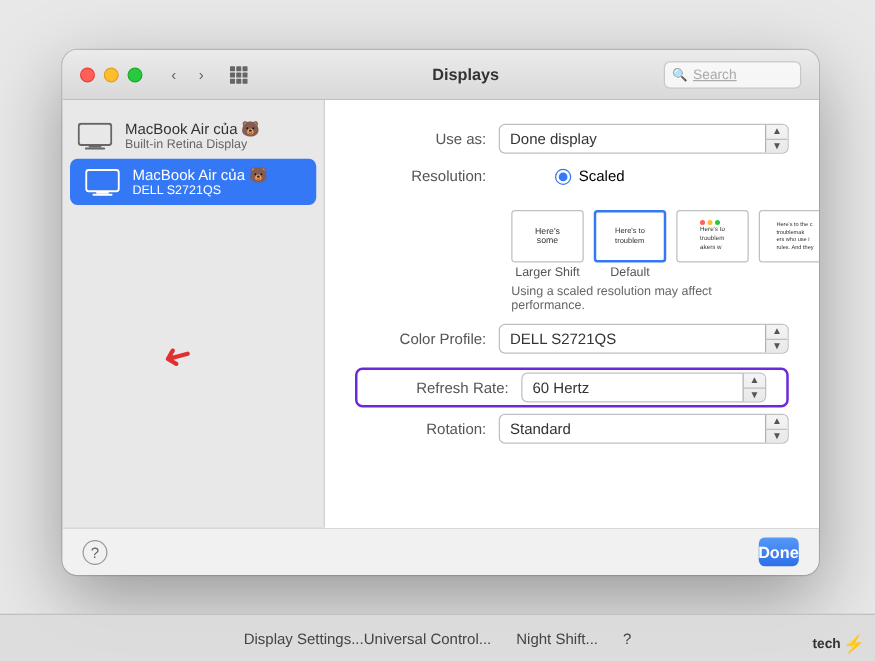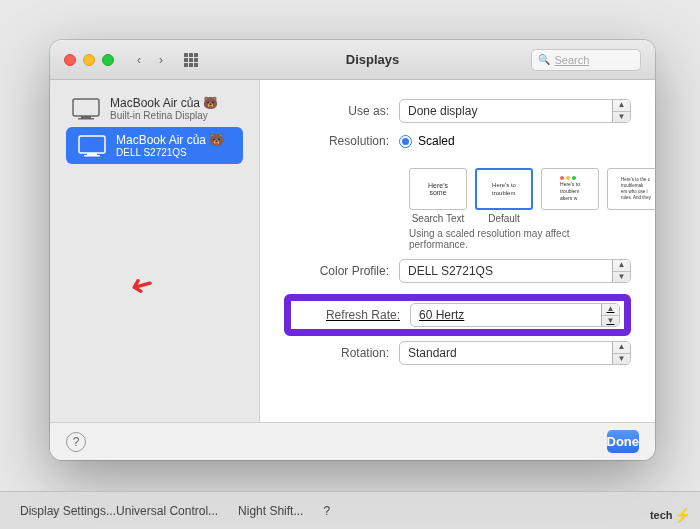--- a/index.html
+++ b/index.html
@@ -113,21 +113,21 @@
       display: flex;
       flex: 1;
       overflow: hidden;
     }
 
     
     .sidebar {
       width: 210px;
       background: #e8e8e8;
       border-right: 1px solid #d0d0d0;
-      padding: 10px 10px;
+      padding: 10px 0;
       flex-shrink: 0;
     }
 
     .sidebar-item {
       display: flex;
       align-items: center;
       padding: 6px 12px;
       gap: 10px;
       cursor: pointer;
     }
@@ -224,20 +224,21 @@
 
     .stepper-btn:first-child {
       border-bottom: 1px solid #c0c0c0;
     }
 
     
     .resolution-row {
       display: flex;
       align-items: flex-start;
       margin-bottom: 8px;
+      gap: 45px;
     }
 
     .radio-options {
       display: flex;
       flex-direction: column;
       gap: 4px;
     }
 
     .radio-option {
       display: flex;
@@ -375,21 +376,21 @@
     
     .taskbar {
       position: absolute;
       bottom: 0;
       left: 0;
       right: 0;
       height: 38px;
       background: rgba(220,220,220,0.9);
       display: flex;
       align-items: center;
-      justify-content: flex-start;
+      justify-content: center;
       padding: 0 20px;
       border-top: 1px solid #c0c0c0;
     }
 
     .taskbar-item {
       font-size: 12px;
       color: #444;
       cursor: pointer;
     }
 
@@ -517,21 +518,21 @@
           </div>
         </div>
       </div>
 
       <div class="resolution-thumbs">
 
         <div class="thumb-item">
           <div class="thumb-box">
             <div style="font-size:7px;color:#333;text-align:center;padding:2px;">Here's<br>some</div>
           </div>
-          <span class="thumb-label">Search Text</span>
+          <span class="thumb-label">Larger Shift</span>
         </div>
 
         <div class="thumb-item">
           <div class="thumb-box selected-thumb">
             <div style="font-size:6px;color:#333;text-align:left;padding:3px;line-height:1.4;">Here's to<br>troublem</div>
           </div>
           <span class="thumb-label">Default</span>
         </div>
 
         <div class="thumb-item">
@@ -565,21 +566,21 @@
           <div class="dropdown-stepper">
             <span class="dropdown-value">DELL S2721QS</span>
             <div class="stepper-btns blue-stepper">
               <div class="stepper-btn">▲</div>
               <div class="stepper-btn">▼</div>
             </div>
           </div>
         </div>
       </div>
 
-      <div style="border: 7px solid #6d28d9; border-radius:6px; padding: 1px 4px; margin: 2px 0; text-decoration: underline;">
+      <div style="border: 2px solid #6d28d9; border-radius:6px; padding: 1px 16px; margin: 2px 0;">
         <div class="form-row" style="margin-bottom:0;">
           <span class="form-label">Refresh Rate:</span>
           <div class="form-control">
             <div class="dropdown-stepper">
               <span class="dropdown-value">60 Hertz</span>
               <div class="stepper-btns blue-stepper">
                 <div class="stepper-btn">▲</div>
                 <div class="stepper-btn">▼</div>
               </div>
             </div>

